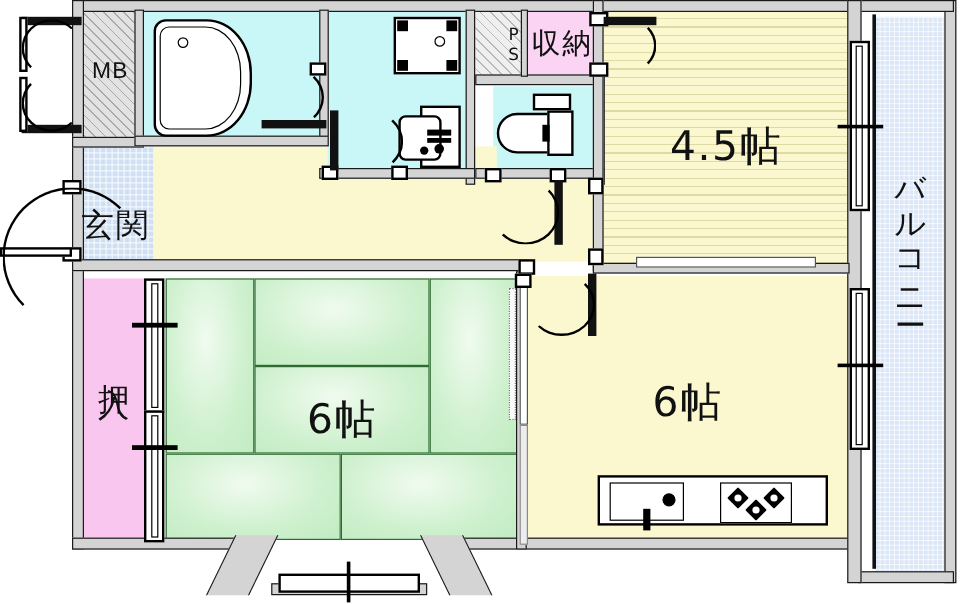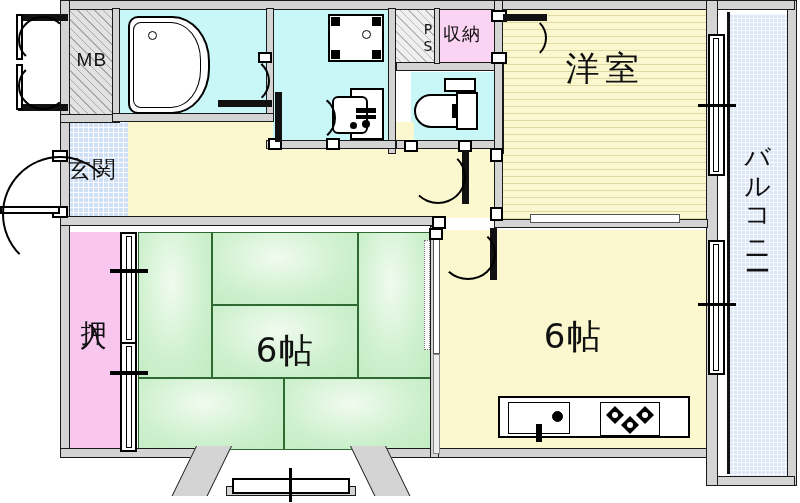--- a/index.html
+++ b/index.html
@@ -275,28 +275,28 @@
   <div class="fixthin" style="left:600px;top:402px;width:60px;height:34px;"></div>
   <div class="burner" style="left:606px;top:406px;width:18px;height:18px;"></div>
   <div class="burner-i" style="left:612px;top:412px;width:6px;height:6px;"></div>
   <div class="burner" style="left:636px;top:406px;width:18px;height:18px;"></div>
   <div class="burner-i" style="left:642px;top:412px;width:6px;height:6px;"></div>
   <div class="burner" style="left:621px;top:416px;width:18px;height:18px;"></div>
   <div class="burner-i" style="left:627px;top:422px;width:6px;height:6px;"></div>
 
   <div class="lbl ctr" style="left:68px;top:50px;width:48px;font-size:19px;">MB</div>
 
-  <div class="lbl lbl-cjk" style="left:68px;top:157px;font-size:23px;">玄関</div>
+  <div class="lbl lbl-cjk" style="left:68px;top:174px;font-size:27px;">玄関</div>
 
   <div class="lbl ctr lbl-cjk" style="left:396px;top:16px;width:40px;font-size:14px;line-height:1.25;
               writing-mode:vertical-rl;text-orientation:upright;height:44px;">PS</div>
 
-  <div class="lbl lbl-cjk" style="left:443px;top:24px;font-size:18px;">収納</div>
-
-  <div class="lbl ctr lbl-cjk" style="left:520px;top:50px;width:170px;font-size:34px;letter-spacing:.16em;">洋室</div>
+  <div class="lbl lbl-cjk" style="left:443px;top:24px;font-size:24px;">収納</div>
+
+  <div class="lbl ctr lbl-cjk" style="left:520px;top:104px;width:170px;font-size:34px;letter-spacing:.04em;">4.5帖</div>
 
   <div class="lbl ctr lbl-cjk" style="left:498px;top:318px;width:150px;font-size:34px;letter-spacing:.04em;">6帖</div>
 
   <div class="lbl ctr lbl-cjk" style="left:205px;top:332px;width:160px;font-size:34px;letter-spacing:.04em;">6帖</div>
 
   <div class="lbl lbl-cjk vert" style="left:80px;top:300px;font-size:26px;">押入</div>
 
   <div class="lbl lbl-cjk vert" style="left:744px;top:128px;font-size:26px;">バルコニー</div>
 
 </div>

